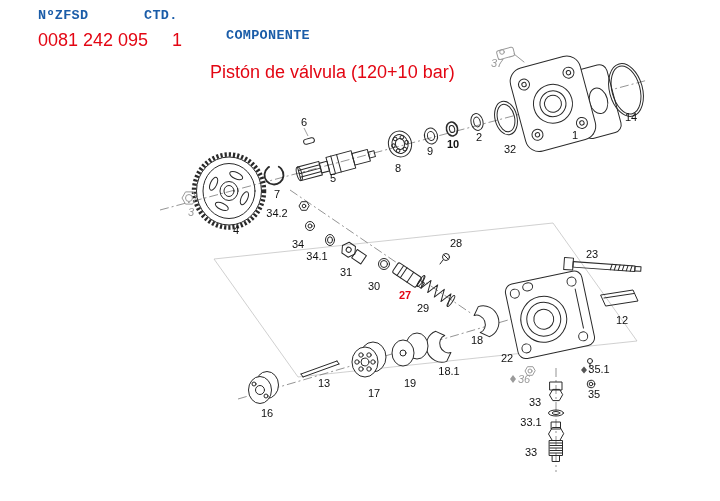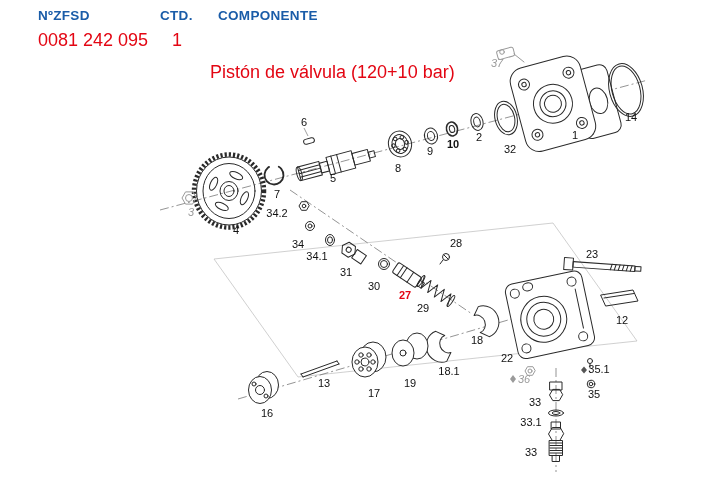--- a/index.html
+++ b/index.html
@@ -1,20 +1,20 @@
 <!DOCTYPE html>
 <html><head>
 <meta charset="utf-8">
 <style>
   html,body{margin:0;padding:0;background:#fff;}
   #page{position:relative;width:720px;height:501px;background:#ffffff;overflow:hidden;
         font-family:"Liberation Sans",sans-serif;}
-  .hcell{position:absolute;top:8px;font-size:13.5px;font-weight:bold;color:#1a5ca8;letter-spacing:.3px;}
+  .hcell{position:absolute;top:8px;font-size:13.5px;font-weight:bold;color:#1a5ca8;letter-spacing:.3px;font-family:Liberation Mono, monospace;}
   .rcell{position:absolute;top:30px;font-size:18px;color:#e30613;}
-  #c-zfsd{left:38px;} #c-qty{left:160px;} #c-comp{left:218px;}
+  #c-zfsd{left:38px;} #c-qty{left:144px;} #c-comp{left:226px;margin-top:20px;}
   #r-zfsd{left:38px;} #r-qty{left:172px;} #r-comp{left:210px;margin-top:32px;}
   svg{position:absolute;left:0;top:0;}
   .d{stroke:#2a2a2a;stroke-width:1;fill:none;stroke-linecap:round;stroke-linejoin:round;}
   .df{stroke:#2a2a2a;stroke-width:1;fill:#ffffff;stroke-linejoin:round;}
   .dg{stroke:#9a9a9a;stroke-width:1;fill:none;stroke-linecap:round;}
   .teeth{stroke:#2a2a2a;stroke-width:4.5;fill:none;stroke-dasharray:2.2 2;}
   .axis{stroke:#666;stroke-width:.7;fill:none;stroke-dasharray:9 3 2 3;}
   .panel{stroke:#bcbcbc;stroke-width:.7;fill:none;}
   .lead{stroke:#777;stroke-width:.7;fill:none;}
   .dia{fill:#555;stroke:none;}

